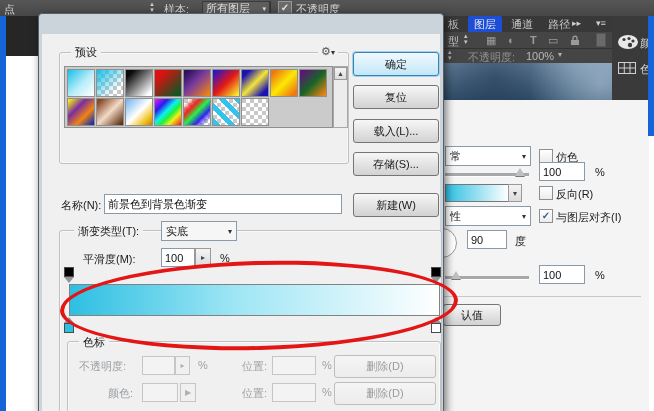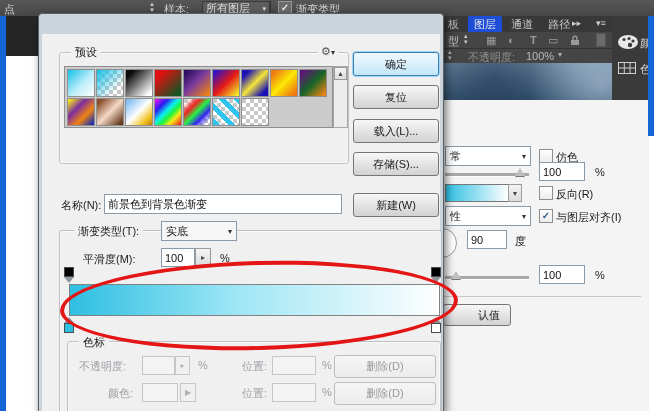--- a/index.html
+++ b/index.html
@@ -70,21 +70,21 @@
     </span>
     <span class="lbl" style="left:164px;top:2px;color:#cfcfcf">样本:</span>
     <span class="a" style="left:202px;top:1px;width:60px;height:13px;background:#5d5d5d;border:1px solid #3a3a3a;color:#e0e0e0;display:flex;align-items:center;justify-content:space-between;padding:0 3px">
       <span>所有图层</span>
       <span style="font-size:7px">▾</span>
     </span>
     <span class="a" style="left:270px;top:1px;width:1px;height:13px;background:#333"></span>
     <span class="cbdark" style="left:278px;top:1px">
       <span>✓</span>
     </span>
-    <span class="lbl" style="left:296px;top:2px;color:#d6d6d6">渐变类型</span>
+    <span class="lbl" style="left:296px;top:2px;color:#d6d6d6">不透明度</span>
   </div>
 
   <div class="a" style="left:0;top:16px;width:6px;height:395px;background:#1565d8"></div>
   <div class="a" style="left:6px;top:16px;width:32px;height:40px;background:#262626"></div>
   <div class="a" style="left:6px;top:56px;width:32px;height:355px;background:#fff"></div>
 
   <div class="a" style="left:442px;top:16px;width:212px;height:395px">
 
     <div class="a" style="left:0;top:0;width:212px;height:16px;background:#383838">
       <span class="tab" style="color:#b8b8b8">板</span>
@@ -168,21 +168,21 @@
 
       <div class="strack" style="left:2px;top:176px;width:84px"></div>
       <div class="sth" style="left:8px;top:166px"></div>
       <div class="field" style="left:96px;top:165px;width:46px;height:19px">
         <span>100</span>
       </div>
       <span class="lbl" style="left:152px;top:169px">%</span>
 
       <div class="a" style="left:0;top:196px;width:198px;height:1px;background:#c8c8c8"></div>
 
-      <div class="wbtn" style="left:0;top:204px;width:56px;height:20px;justify-content:flex-end;padding-right:10px">
+      <div class="wbtn" style="left:0;top:204px;width:56px;height:20px;padding-right:0">
         <span>认值</span>
       </div>
     </div>
 
     <div class="a" style="left:170px;top:0;width:36px;height:84px;background:#3a3a3a">
       <svg class="a" style="left:5px;top:18px" width="22" height="16" viewBox="0 0 22 16">
         <ellipse cx="11" cy="8" rx="10" ry="7" fill="#e8e8e8"></ellipse>
         <circle cx="7" cy="5.5" r="1.6" fill="#3a3a3a"></circle>
         <circle cx="12" cy="4.5" r="1.6" fill="#3a3a3a"></circle>
         <circle cx="16" cy="7" r="1.6" fill="#3a3a3a"></circle>

